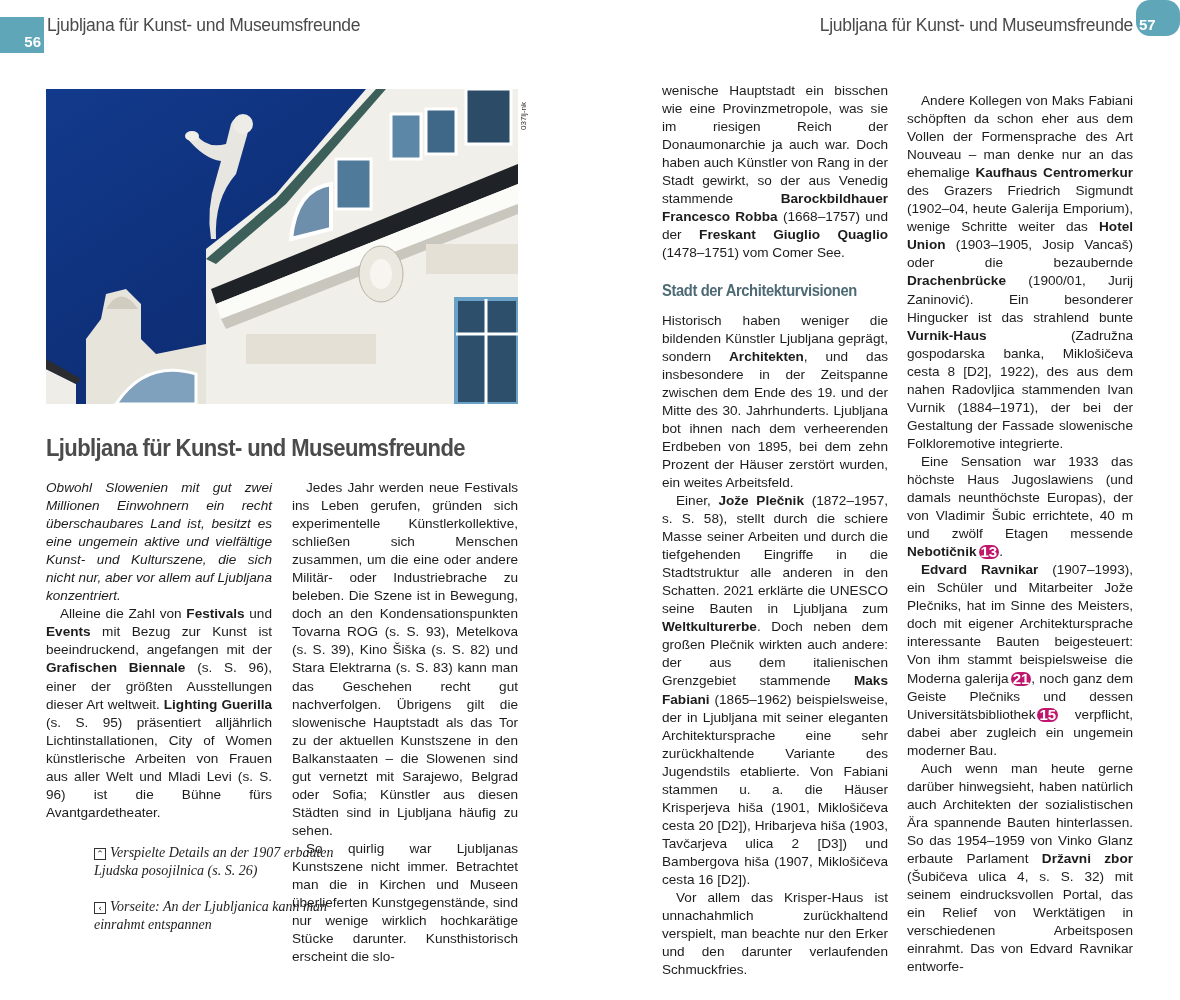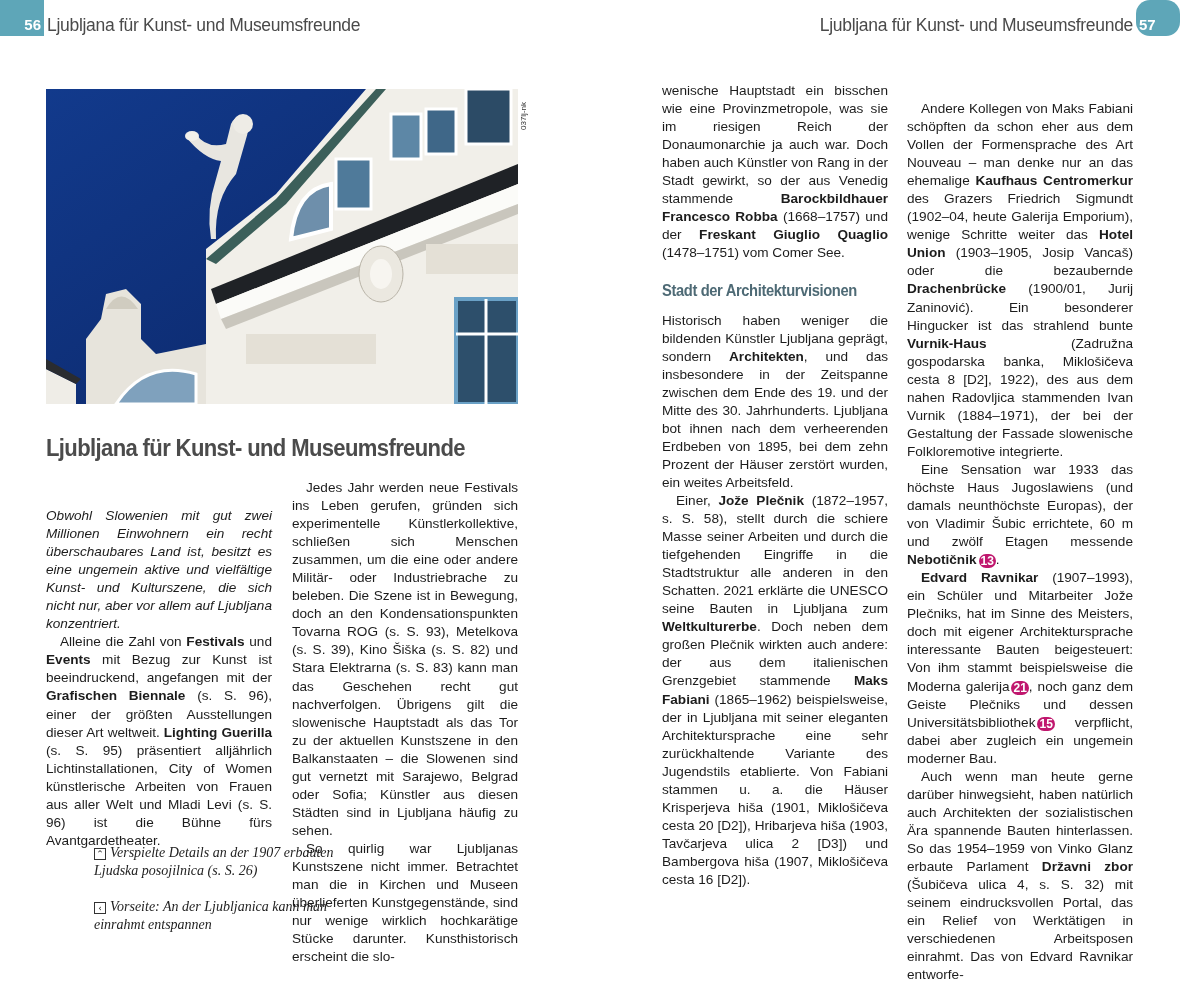--- a/index.html
+++ b/index.html
@@ -4,21 +4,21 @@
 <style>
   * { box-sizing: border-box; margin: 0; padding: 0; }
   html, body { width: 1180px; height: 1000px; background: #ffffff; overflow: hidden; }
   body { position: relative; font-family: "Liberation Sans", sans-serif; color: #1c1c1c; }
 
   .page-tab {
     position: absolute; top: 0; height: 36px; background: #5ea6b8;
     color: #ffffff; font-family: "Liberation Sans", sans-serif; font-weight: bold;
     font-size: 15px; display: flex; align-items: flex-end; padding-bottom: 3px;
   }
-  .page-tab.left { left: 0; width: 44px; justify-content: flex-end; padding-right: 3px; }
+  .page-tab.left { left: 0; width: 44px; justify-content: flex-end; padding-right: 3px; margin-top: 17px; }
   .page-tab.right { right: 0; width: 44px; justify-content: flex-start; padding-left: 3px; border-radius: 14px; }
   .running-head {
     position: absolute; top: 15px; font-size: 17.5px; color: #4a4a4a;
     font-family: "Liberation Sans", sans-serif; letter-spacing: -0.3px;
   }
   .running-head.left { left: 47px; }
   .running-head.right { right: 47px; text-align: right; }
 
   
   .photo {
@@ -38,46 +38,46 @@
     font-family: "Liberation Sans", sans-serif; transform: scaleX(0.9); transform-origin: left;
   }
 
   .col {
     position: absolute; font-size: 13.6px; line-height: 18.05px; text-align: justify;
     hyphens: manual;
   }
   .col p { text-indent: 0; }
   .col p.indent { text-indent: 14px; }
   .col b { font-weight: bold; }
-  .lead { font-style: italic; margin-top: 28px; }
+  .lead { font-style: italic; }
   .col1 { left: 46px; top: 479px; width: 226px; }
   .col2 { left: 292px; top: 479px; width: 226px; }
   .col3 { left: 662px; top: 82px; width: 226px; }
-  .col4 { left: 907px; top: 100px; width: 226px; }
+  .col4 { left: 907px; top: 92px; width: 226px; }
 
   .subhead {
     font-size: 16px; font-weight: bold; color: #4e6a75; margin: 20px 0 11px 0;
     letter-spacing: -0.4px; transform: scaleX(0.92); transform-origin: left; text-align: left;
   }
 
   .caption {
     position: absolute; left: 46px; width: 240px; font-family: "Liberation Serif", serif;
     font-style: italic; font-size: 14px; line-height: 18px; color: #222; margin-left: 48px;
   }
   .caption .cap-icon {
     display: inline-block; width: 12px; height: 12px; border: 1px solid #333;
     font-style: normal; font-size: 9px; line-height: 10px; text-align: center;
     vertical-align: 0px; margin-right: 4px; font-family: "DejaVu Sans", sans-serif;
   }
   .cap1 { top: 844px; }
   .cap2 { top: 898px; }
 
   .marker {
     display: inline-block; min-width: 16px; height: 14px; border-radius: 7px;
-    background: #c0176e; color: #fff; font-size: 12px; font-weight: bold;
+    background: #c0176e; color: #fff; font-size: 15px; font-weight: bold;
     line-height: 14px; text-align: center; text-indent: 0; vertical-align: -1px;
     margin-left: 2px; padding: 0 2px;
   }
 </style>
 </head>
 <body>
 
 <div class="page-tab left">
   <span>56</span>
 </div>
@@ -151,20 +151,21 @@
 <div class="running-head right">Ljubljana für Kunst- und Museumsfreunde</div>
 <div class="page-tab right">
   <span>57</span>
 </div>
 
 <div class="col col3">
   <p><span>wenische Hauptstadt ein bisschen wie eine Provinzmetropole, was sie im riesigen Reich der Donaumonarchie ja auch war. Doch haben auch Künstler von Rang in der Stadt gewirkt, so der aus Venedig stammende </span><b>Barockbildhauer Francesco Robba</b><span> (1668–1757) und der </span><b>Freskant Giuglio Quaglio</b><span> (1478–1751) vom Comer See.</span></p>
   <h2 class="subhead">Stadt der Architekturvisionen</h2>
   <p><span>Historisch haben weniger die bildenden Künstler Ljubljana geprägt, sondern </span><b>Architekten</b><span>, und das insbesondere in der Zeitspanne zwischen dem Ende des 19. und der Mitte des 30. Jahrhunderts. Ljubljana bot ihnen nach dem verheerenden Erdbeben von 1895, bei dem zehn Prozent der Häuser zerstört wurden, ein weites Arbeitsfeld.</span></p>
   <p class="indent"><span>Einer, </span><b>Jože Plečnik</b><span> (1872–1957, s. S. 58), stellt durch die schiere Masse seiner Arbeiten und durch die tiefgehenden Eingriffe in die Stadtstruktur alle anderen in den Schatten. 2021 erklärte die UNESCO seine Bauten in Ljubljana zum </span><b>Weltkulturerbe</b><span>. Doch neben dem großen Plečnik wirkten auch andere: der aus dem italienischen Grenzgebiet stammende </span><b>Maks Fabiani</b><span> (1865–1962) beispielsweise, der in Ljubljana mit seiner eleganten Architektursprache eine sehr zurückhaltende Variante des Jugendstils etablierte. Von Fabiani stammen u. a. die Häuser Krisperjeva hiša (1901, Miklošičeva cesta 20 [D2]), Hribarjeva hiša (1903, Tavčarjeva ulica 2 [D3]) und Bambergova hiša (1907, Miklošičeva cesta 16 [D2]).</span></p>
+  <p class="indent">Vor allem das Krisper-Haus ist unnachahmlich zurückhaltend verspielt, man beachte nur den Erker und den darunter verlaufenden Schmuckfries.</p>
 </div>
 
 <div class="col col4">
   <p class="indent"><span>Andere Kollegen von Maks Fabiani schöpften da schon eher aus dem Vollen der Formensprache des Art Nouveau – man denke nur an das ehemalige </span><b>Kaufhaus Centromerkur</b><span> des Grazers Friedrich Sigmundt (1902–04, heute Galerija Emporium), wenige Schritte weiter das </span><b>Hotel Union</b><span> (1903–1905, Josip Vancaš) oder die bezaubernde </span><b>Drachenbrücke</b><span> (1900/01, Jurij Zaninović). Ein besonderer Hingucker ist das strahlend bunte </span><b>Vurnik-Haus</b><span> (Zadružna gospodarska banka, Miklošičeva cesta 8 [D2], 1922), des aus dem nahen Radovljica stammenden Ivan Vurnik (1884–1971), der bei der Gestaltung der Fassade slowenische Folkloremotive integrierte.</span></p>
-  <p class="indent"><span>Eine Sensation war 1933 das höchste Haus Jugoslawiens (und damals neunthöchste Europas), der von Vladimir Šubic errichtete, 60 m und zwölf Etagen messende </span><b>Nebotičnik</b><span class="marker">13</span><span>.</span></p>
+  <p class="indent"><span>Eine Sensation war 1933 das höchste Haus Jugoslawiens (und damals neunthöchste Europas), der von Vladimir Šubic errichtete, 40 m und zwölf Etagen messende </span><b>Nebotičnik</b><span class="marker">13</span><span>.</span></p>
   <p class="indent"><b>Edvard Ravnikar</b><span> (1907–1993), ein Schüler und Mitarbeiter Jože Plečniks, hat im Sinne des Meisters, doch mit eigener Architektursprache interessante Bauten beigesteuert: Von ihm stammt beispielsweise die Moderna galerija</span><span class="marker">21</span><span>, noch ganz dem Geiste Plečniks und dessen Universitätsbibliothek</span><span class="marker">15</span><span> verpflicht, dabei aber zugleich ein ungemein moderner Bau.</span></p>
   <p class="indent"><span>Auch wenn man heute gerne darüber hinwegsieht, haben natürlich auch Architekten der sozialistischen Ära spannende Bauten hinterlassen. So das 1954–1959 von Vinko Glanz erbaute Parlament </span><b>Državni zbor</b><span> (Šubičeva ulica 4, s. S. 32) mit seinem eindrucksvollen Portal, das ein Relief von Werktätigen in verschiedenen Arbeitsposen einrahmt. Das von Edvard Ravnikar entworfe-</span></p>
 </div>
 
 </body></html>

